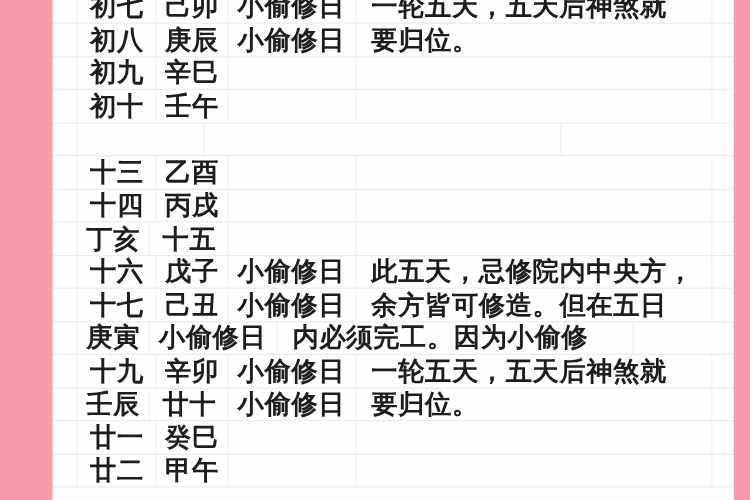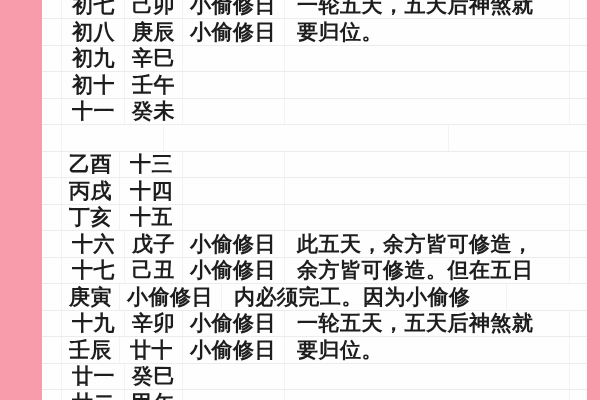--- a/index.html
+++ b/index.html
@@ -123,73 +123,57 @@
           </div>
     <div class="cell c3">
             <span></span>
           </div>
     <div class="cell c4">
             <span></span>
           </div>
     <div class="cell c5"></div>
   </div>
 
-  <div class="row">
-    <div class="cell c0"></div>
-    <div class="cell c1">
-            <span>十一</span>
-          </div>
-    <div class="cell c2">
-            <span>癸未</span>
-          </div>
-    <div class="cell c3">
-            <span></span>
-          </div>
-    <div class="cell c4">
-            <span></span>
-          </div>
-    <div class="cell c5"></div>
-  </div>
-
-  <div class="row">
-    <div class="cell c0"></div>
-    <div class="cell c3">
-            <span></span>
-          </div>
-    <div class="cell c4">
-            <span></span>
-          </div>
-    <div class="cell c5"></div>
-  </div>
-
-  <div class="row">
-    <div class="cell c0"></div>
+
+  <div class="row">
+    <div class="cell c0"></div>
+    <div class="cell c3">
+            <span></span>
+          </div>
+    <div class="cell c4">
+            <span></span>
+          </div>
+    <div class="cell c5"></div>
+  </div>
+
+  <div class="row">
+    <div class="cell c0"></div>
+    <div class="cell c1">
+            <span>十三</span>
+          </div>
     <div class="cell c2">
             <span>乙酉</span>
           </div>
-    <div class="cell c1">
-            <span>十三</span>
-          </div>
-    <div class="cell c3">
-            <span></span>
-          </div>
-    <div class="cell c4">
-            <span></span>
-          </div>
-    <div class="cell c5"></div>
-  </div>
-
-  <div class="row">
-    <div class="cell c0"></div>
+    <div class="cell c3">
+            <span></span>
+          </div>
+    <div class="cell c4">
+            <span></span>
+          </div>
+    <div class="cell c5"></div>
+  </div>
+
+  <div class="row">
+    <div class="cell c0"></div>
+    <div class="cell c1">
+            <span>十四</span>
+          </div>
     <div class="cell c2">
             <span>丙戌</span>
           </div>
-    <div class="cell c1">
-            <span>十四</span>
-          </div>
     <div class="cell c3">
             <span></span>
           </div>
     <div class="cell c4">
             <span></span>
           </div>
     <div class="cell c5"></div>
   </div>
 
   <div class="row">
@@ -214,21 +198,21 @@
     <div class="cell c1">
             <span>十六</span>
           </div>
     <div class="cell c2">
             <span>戊子</span>
           </div>
     <div class="cell c3">
             <span>小偷修日</span>
           </div>
     <div class="cell c4">
-            <span>此五天，余方皆可修造，</span>
+            <span>此五天，忌修院内中央方，</span>
           </div>
     <div class="cell c5"></div>
   </div>
 
   <div class="row">
     <div class="cell c0"></div>
     <div class="cell c1">
             <span>十七</span>
           </div>
     <div class="cell c2">

